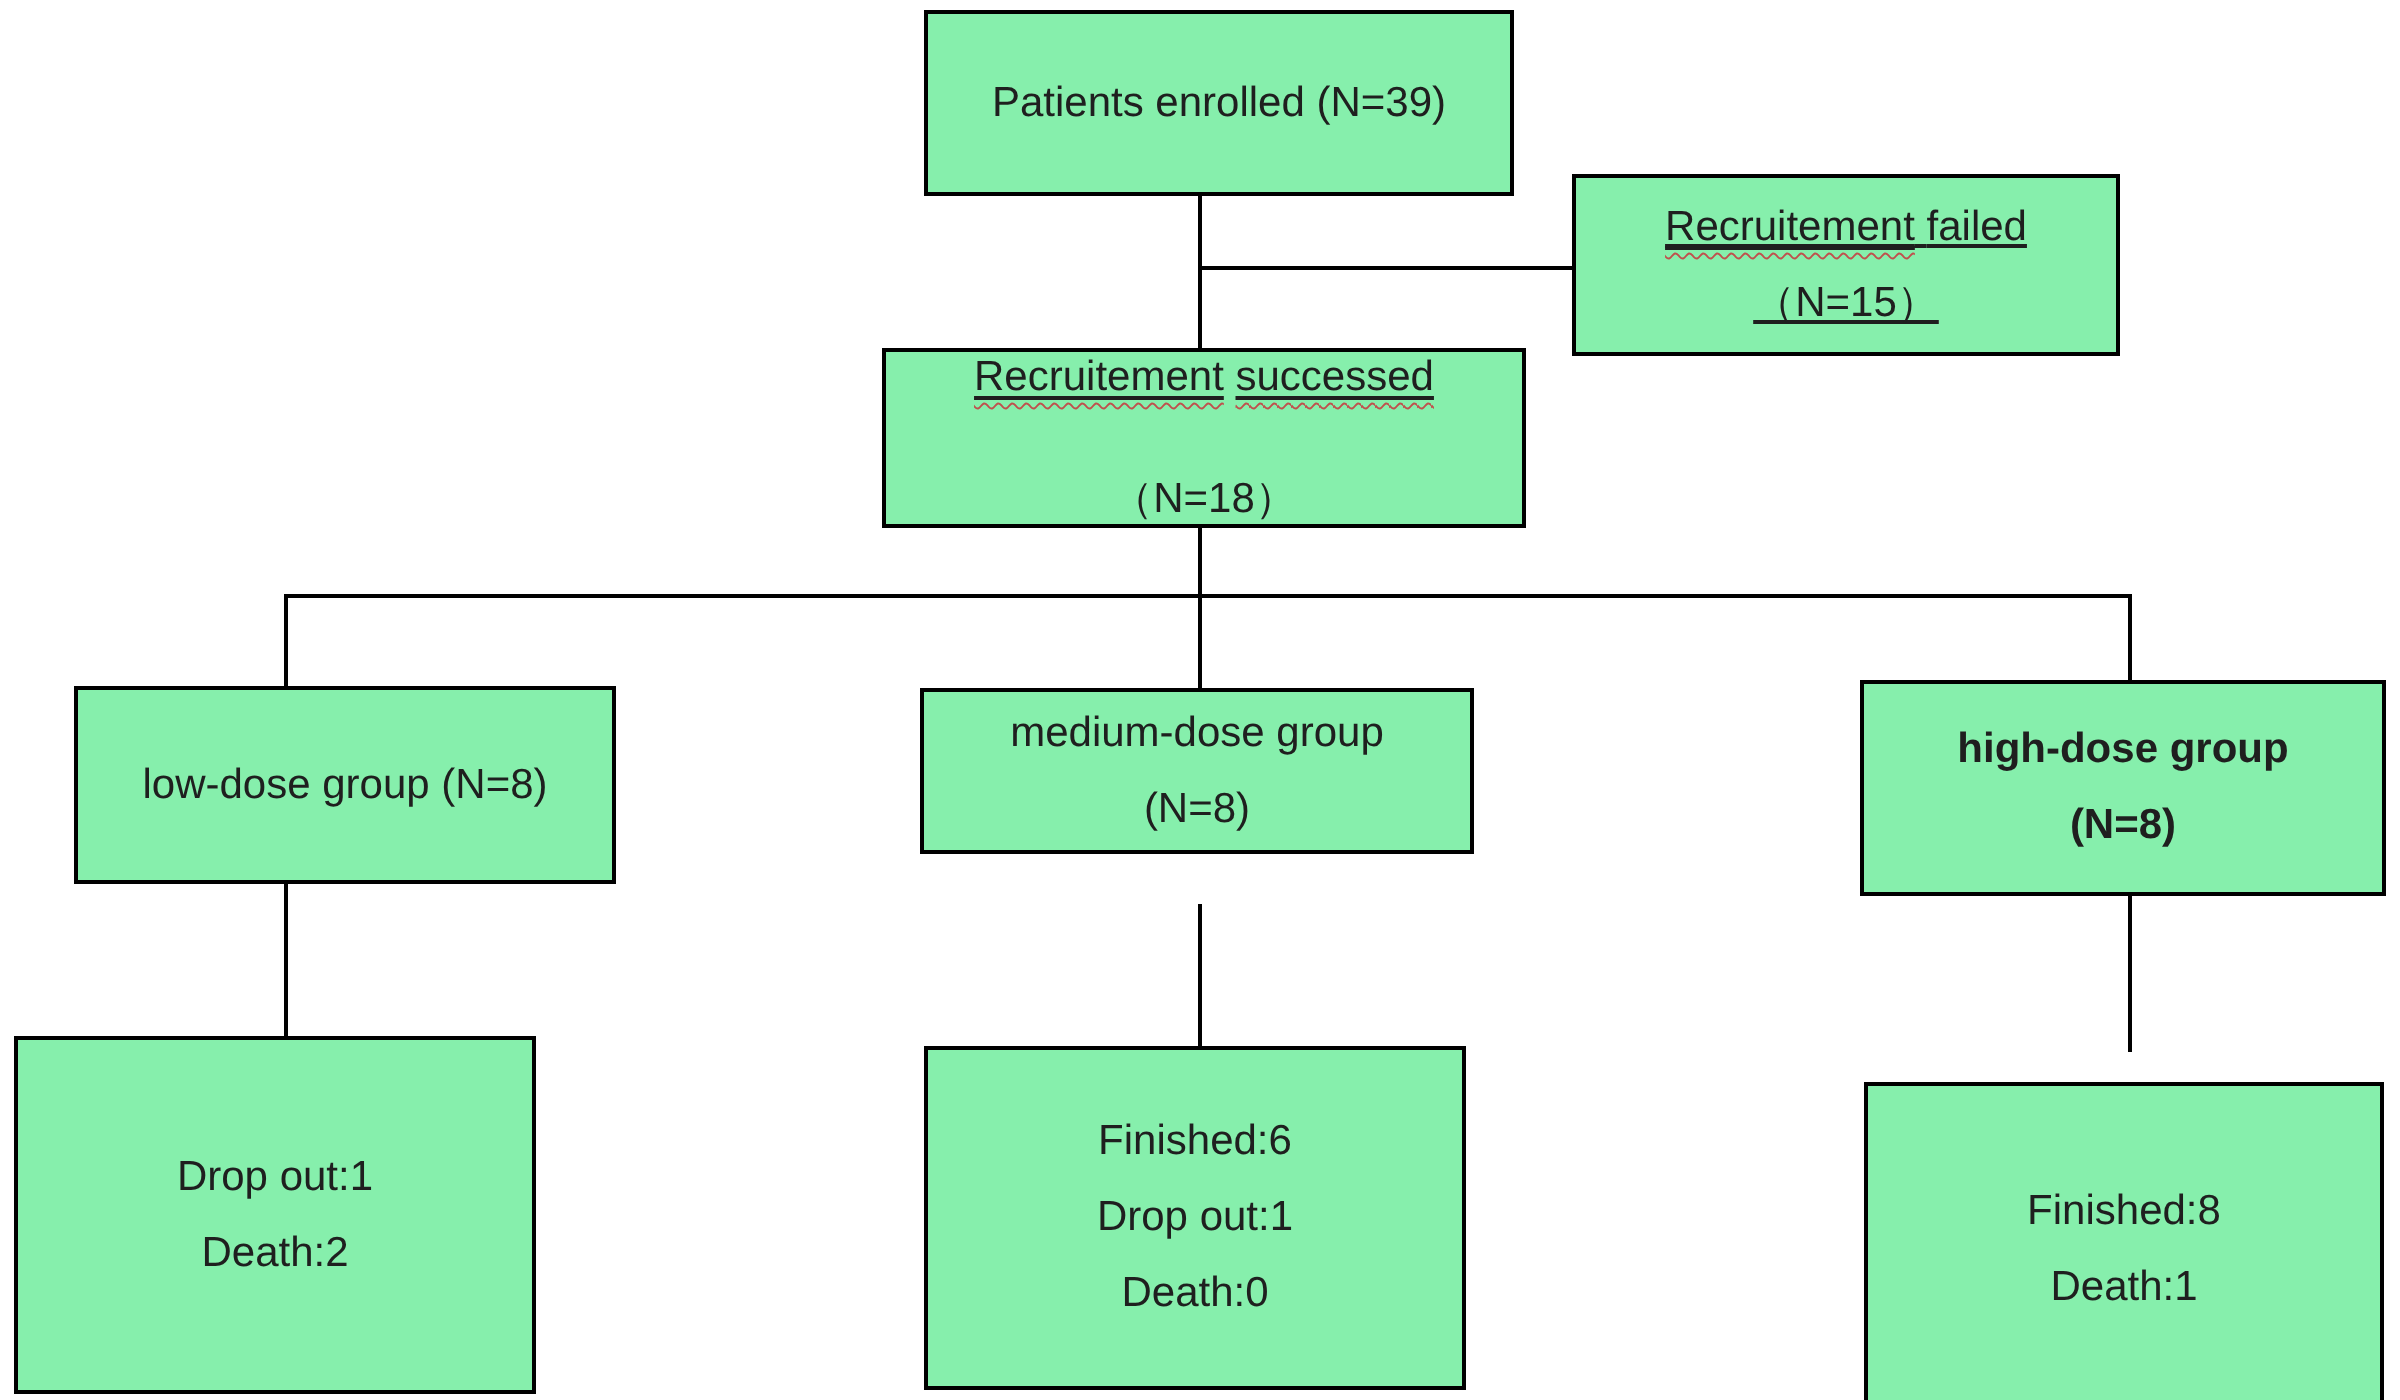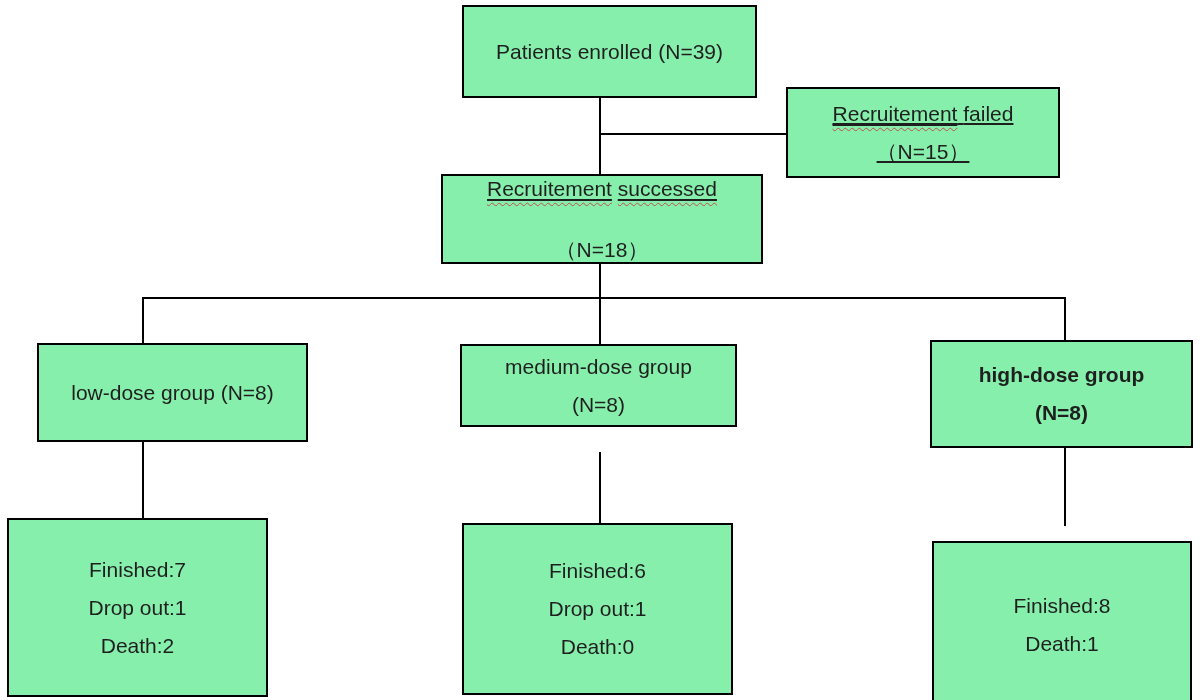--- a/index.html
+++ b/index.html
@@ -106,21 +106,20 @@
     <div>medium-dose group</div>
     <div>(N=8)</div>
   </div>
 
   <div class="box" id="box-high-group">
     <div>high-dose group</div>
     <div>(N=8)</div>
   </div>
 
   <div class="box" id="box-low-outcome">
-    <div>Finished:7</div>
     <div>Drop out:1</div>
     <div>Death:2</div>
   </div>
 
   <div class="box" id="box-medium-outcome">
     <div>Finished:6</div>
     <div>Drop out:1</div>
     <div>Death:0</div>
   </div>
 

